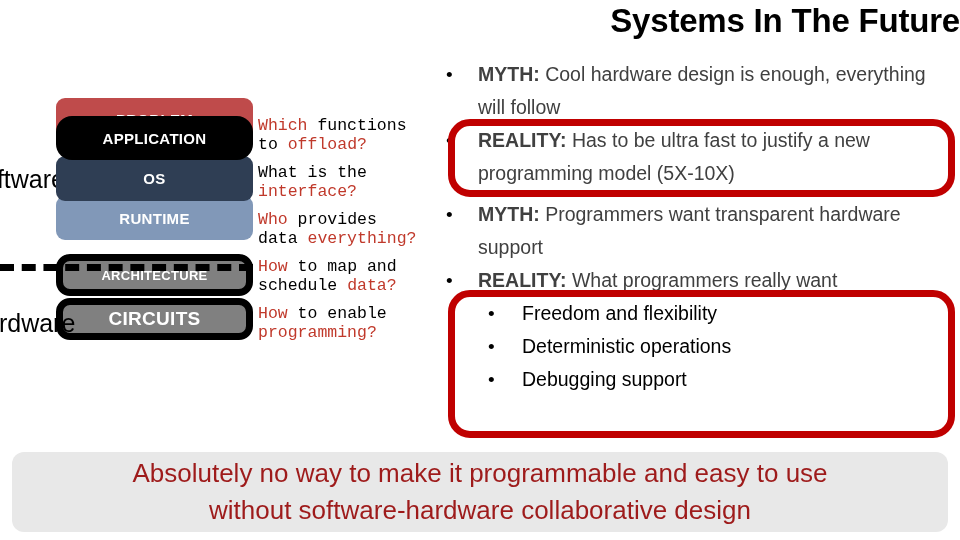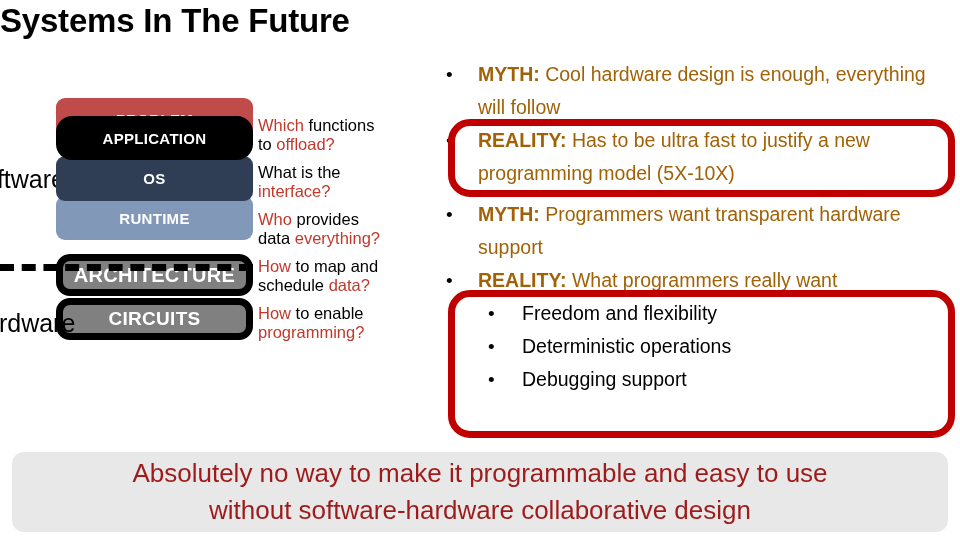--- a/index.html
+++ b/index.html
@@ -15,21 +15,21 @@
     font-family: "Liberation Sans", sans-serif;
     color: #000000;
   }
 
   
   .slide-title {
     position: absolute;
     left: 0;
     top: 2px;
     width: 960px;
-    text-align: left;
+    text-align: right;
     font-family: "Liberation Sans", sans-serif;
     font-weight: bold;
     font-size: 33px;
     letter-spacing: -0.2px;
     color: #000000;
     white-space: nowrap;
   }
 
   
   .stack {
@@ -84,21 +84,21 @@
     font-size: 15px;
     z-index: 1;
     text-align: center;
   }
   .layer-architecture {
     top: 172px;
     height: 42px;
     background: #808080;
     border: 7px solid #000000;
     border-radius: 14px;
-    font-size: 20px;
+    font-size: 13px;
     z-index: 3;
   }
   .layer-circuits {
     top: 216px;
     height: 42px;
     background: #808080;
     border: 7px solid #000000;
     border-radius: 14px;
     font-size: 19px;
     z-index: 2;
@@ -134,21 +134,21 @@
   }
 
   
   .questions {
     position: absolute;
     left: 258px;
     top: 116px;
     width: 190px;
   }
   .question {
-    font-family: Liberation Sans, sans-serif;
+    font-family: Liberation Mono, monospace;
     font-size: 16.5px;
     line-height: 19px;
     color: #000000;
     margin-bottom: 9px;
     text-indent: 0;
   }
   .question .hl {
     color: #c0392b;
   }
 
@@ -161,21 +161,21 @@
   }
   .bullet-group {
     margin-bottom: 8px;
   }
   .bullet {
     position: relative;
     padding-left: 42px;
     font-family: "Liberation Sans", sans-serif;
     font-size: 19.5px;
     line-height: 33px;
-    color: #a16207;
+    color: #404040;
   }
   .bullet::before {
     content: "\2022";
     position: absolute;
     left: 10px;
     top: 0;
     font-size: 19px;
     line-height: 33px;
     color: #000000;
   }

